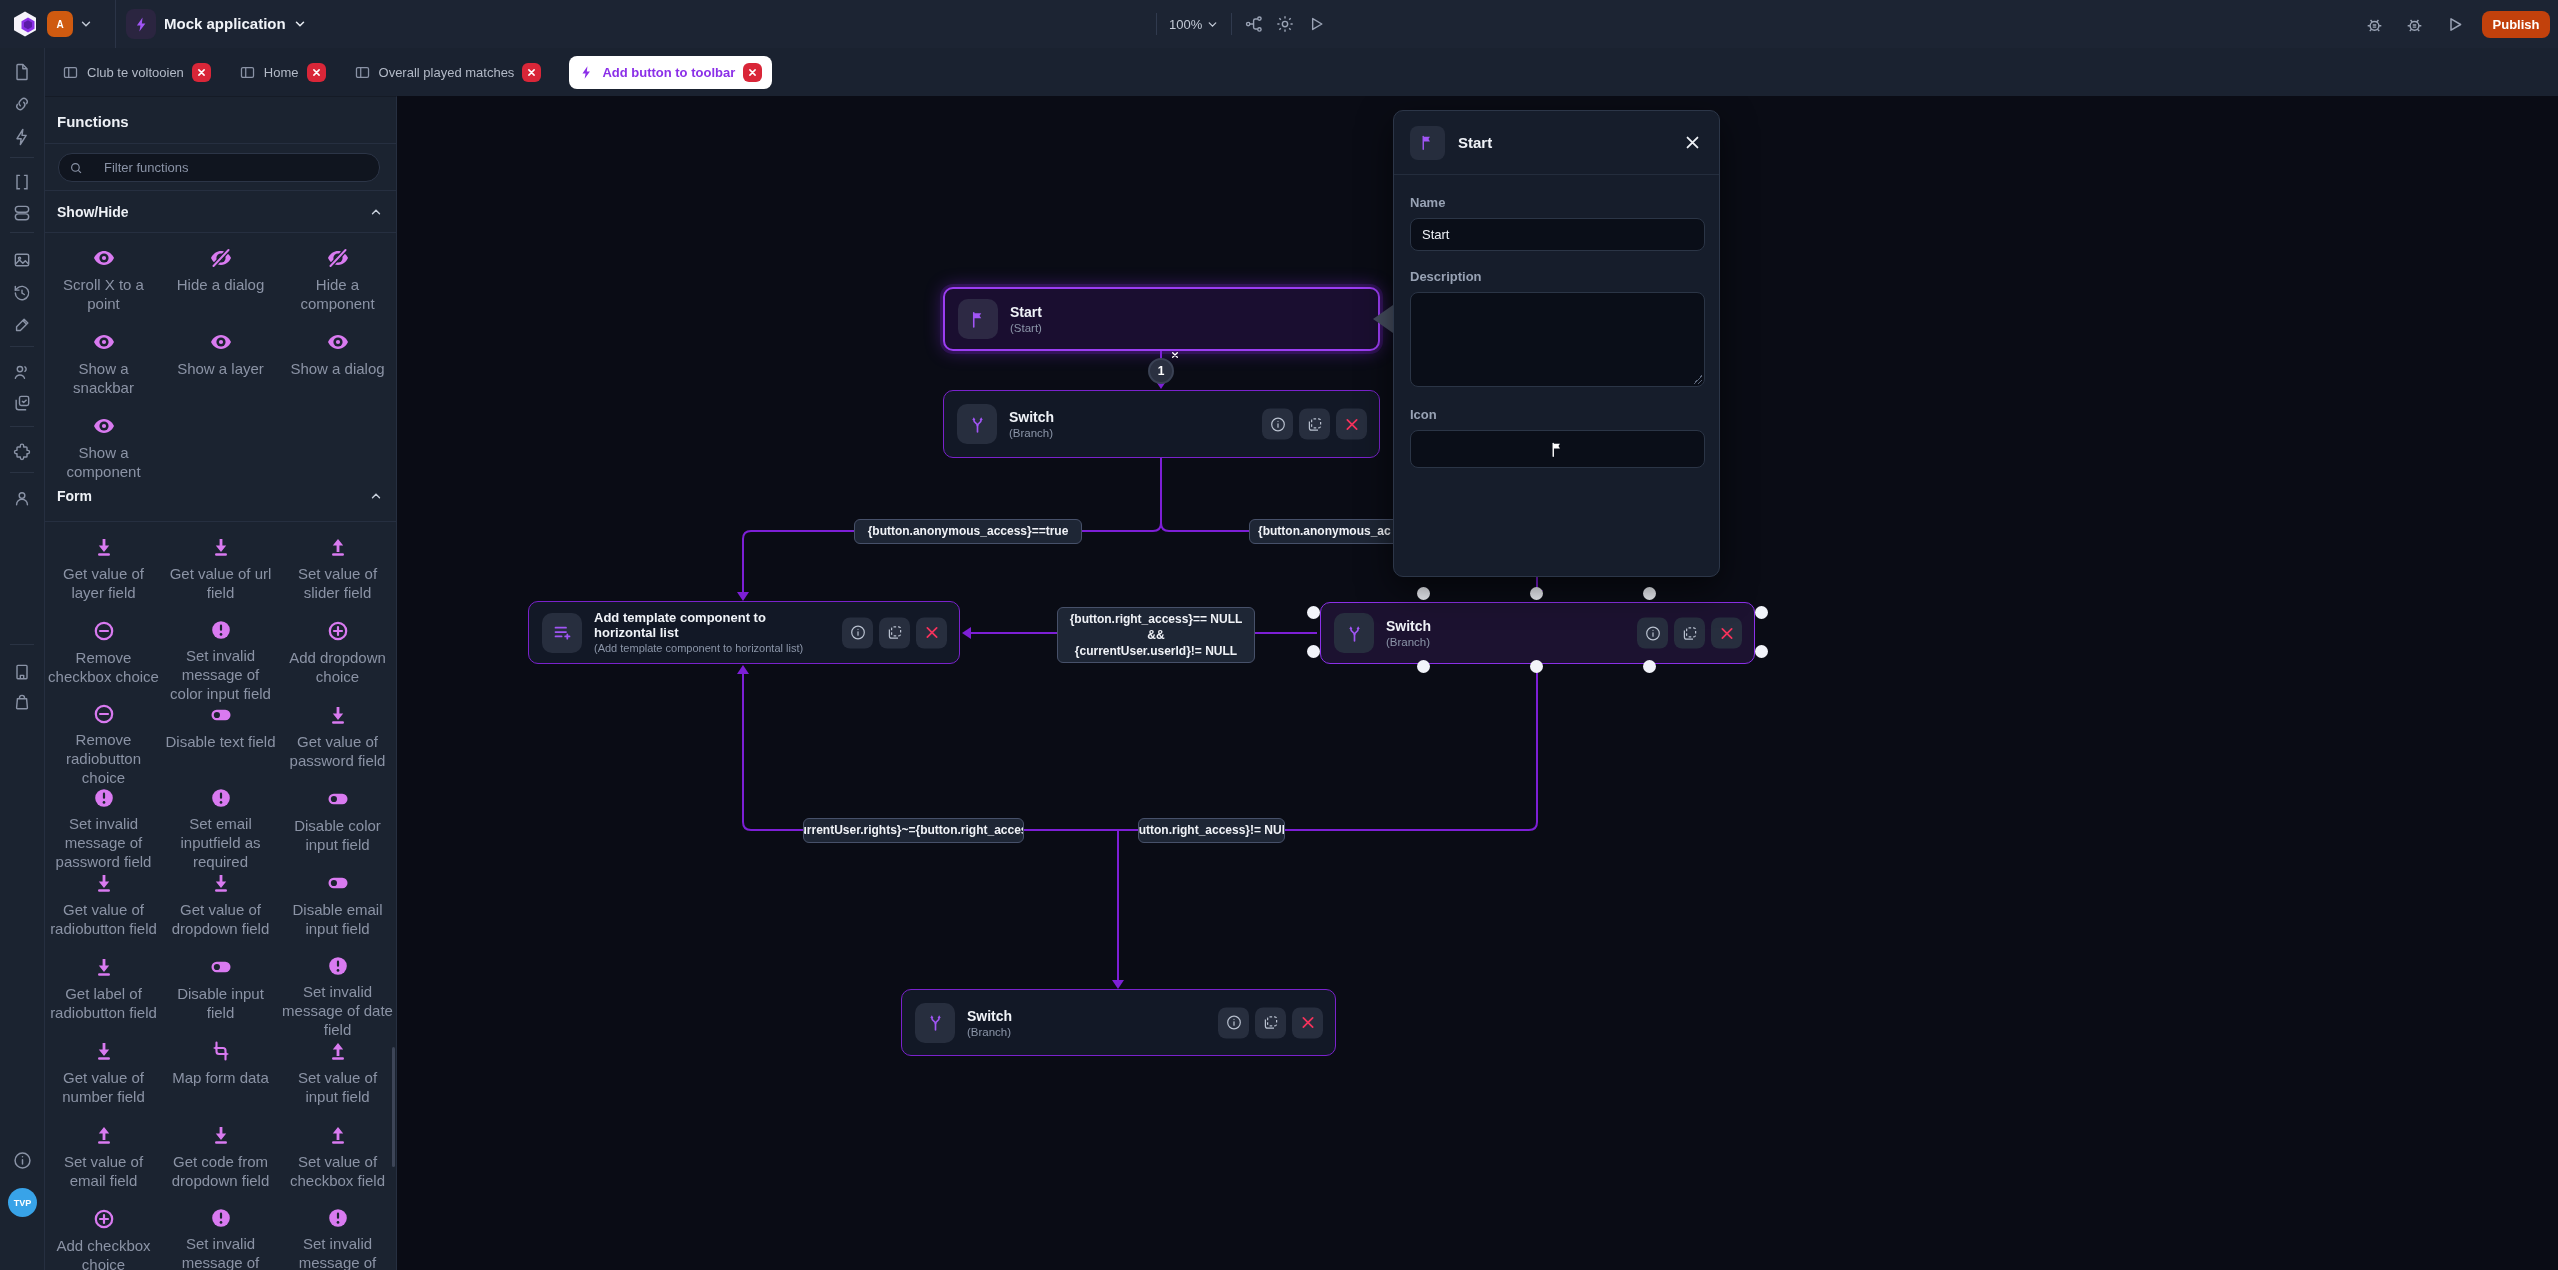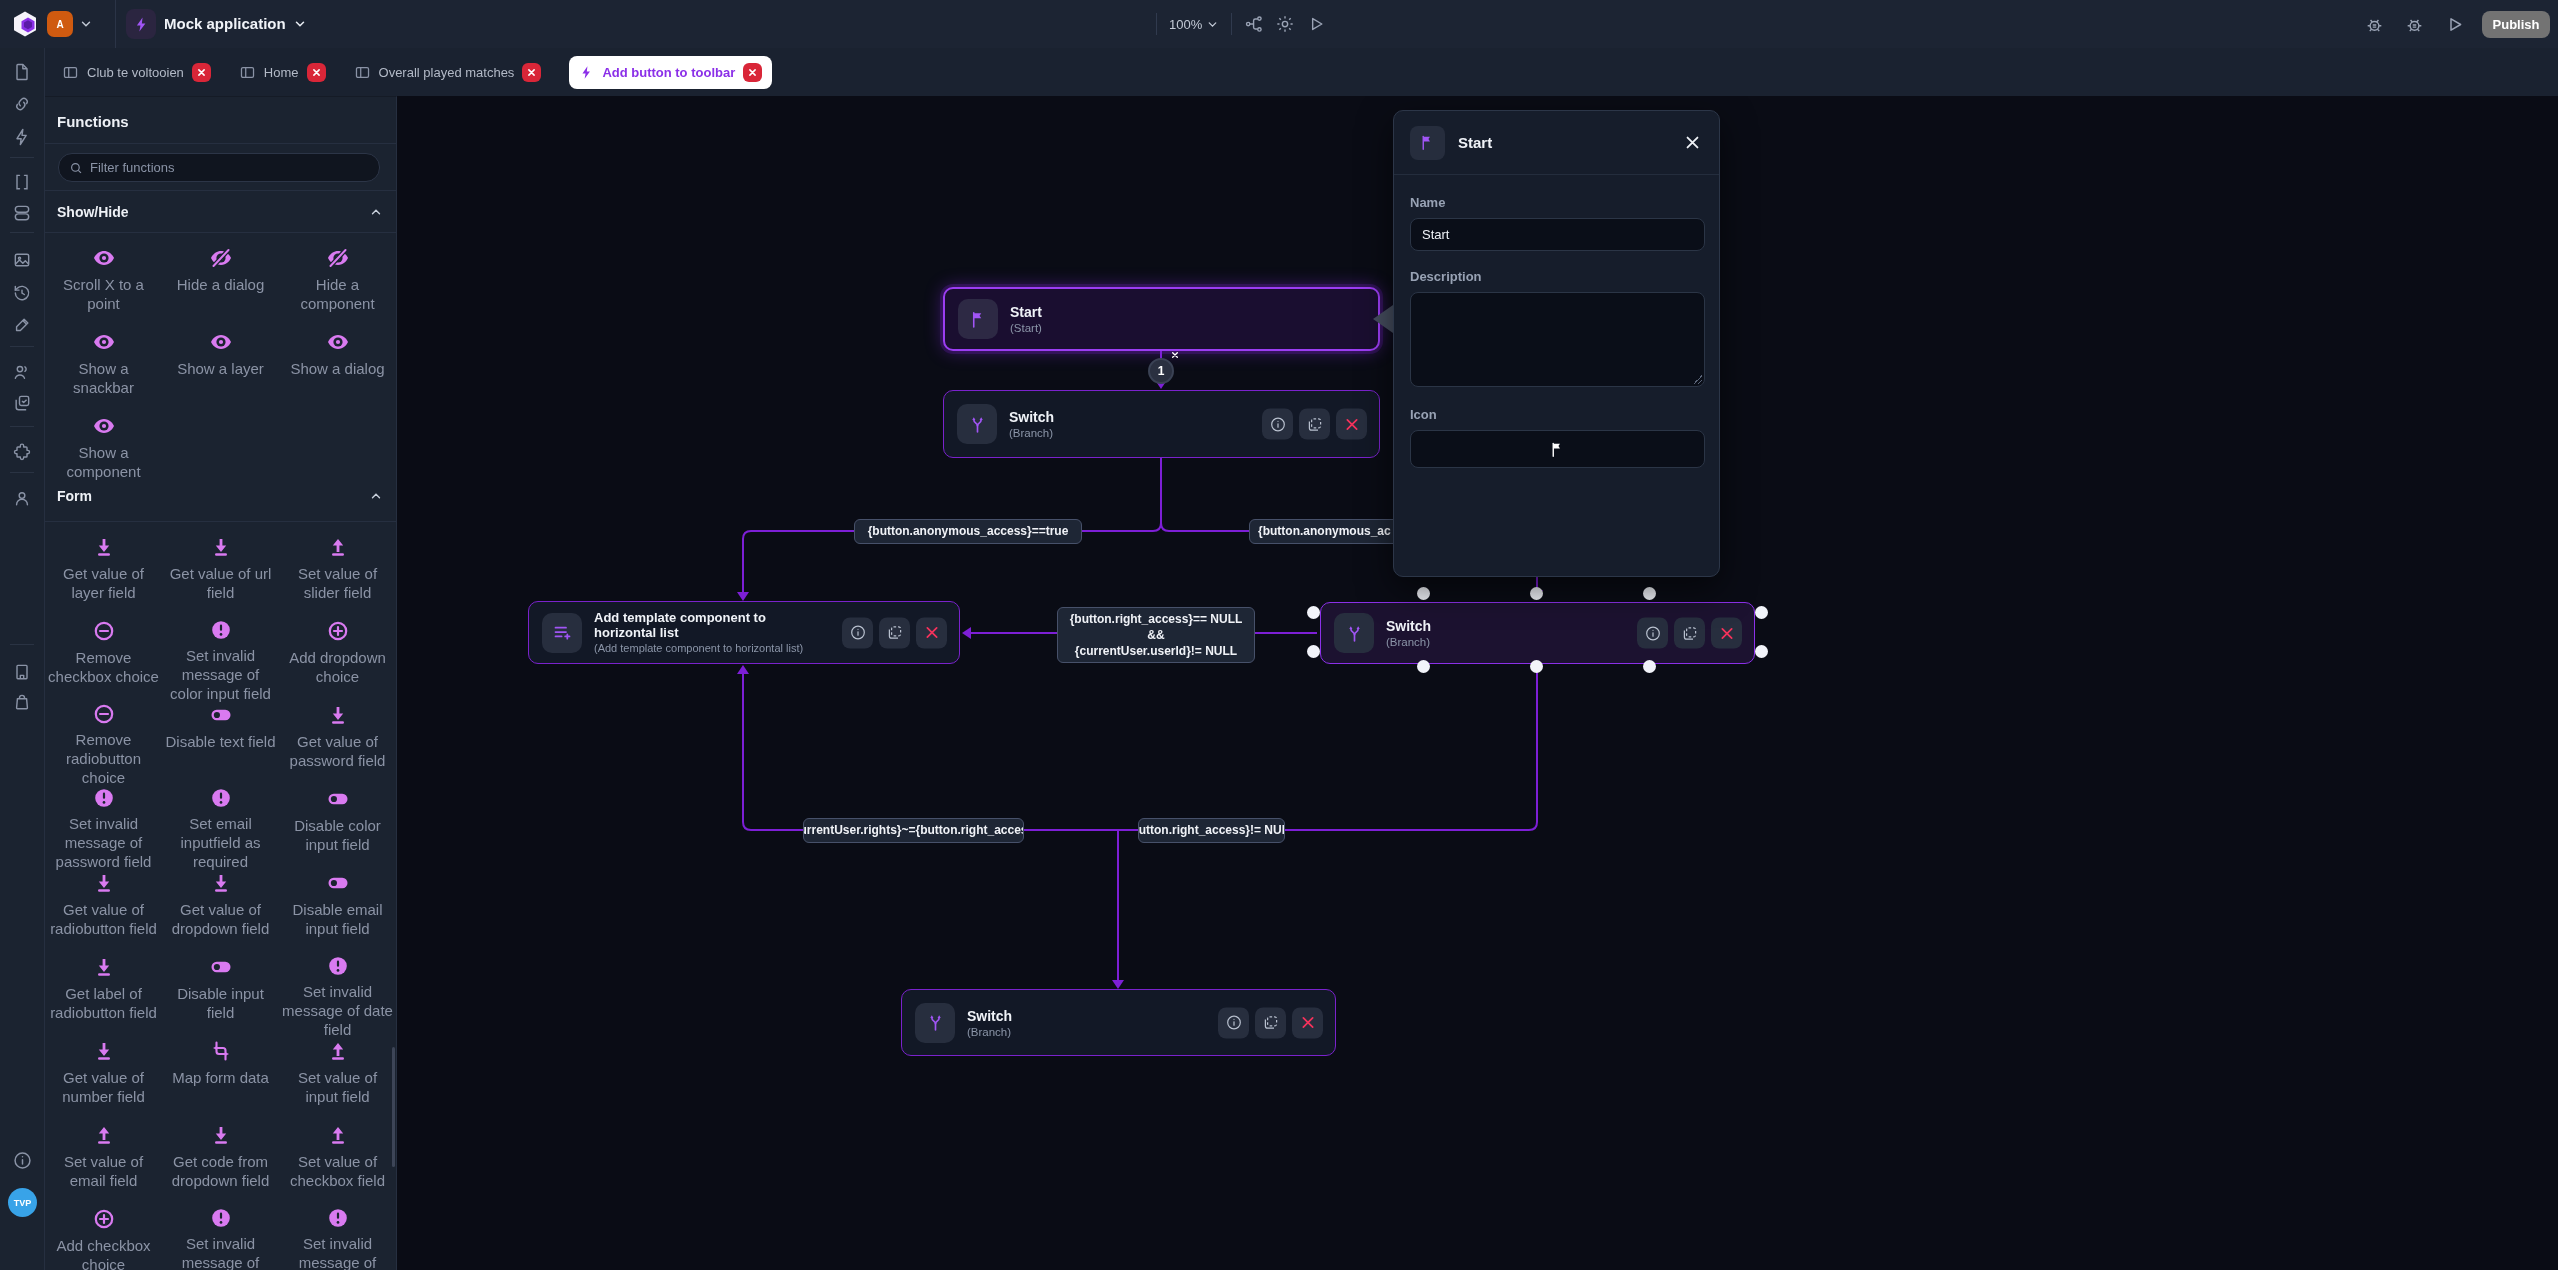--- a/index.html
+++ b/index.html
@@ -19,21 +19,21 @@
   .tb-div1 { position:absolute; left:115px; top:0; width:1px; height:48px; background:#2b3447; }
   .app-chip { position:absolute; left:126px; top:9px; width:30px; height:30px; border-radius:8px; background:#2b2540;
     display:flex; align-items:center; justify-content:center; }
   .app-name { position:absolute; left:164px; top:15px; color:#f0f3f8; font-size:15px; font-weight:bold; }
   .tb-chev2 { position:absolute; left:293px; top:17px; }
   .zoom-group { position:absolute; left:1156px; top:0; height:48px; display:flex; align-items:center; }
   .zoom-vdiv { width:1px; height:22px; background:#303a4e; }
   .zoom-label { color:#c3cad6; font-size:13px; margin:0 4px 0 12px; }
   .tb-right { position:absolute; right:8px; top:0; height:48px; display:flex; align-items:center; gap:15px; }
   .icon-btn { background:none; border:none; cursor:pointer; display:flex; align-items:center; justify-content:center; padding:2px; }
-  .publish-btn { width:68px; height:27px; border:none; border-radius:8px; background:#737373; color:#fff;
+  .publish-btn { width:68px; height:27px; border:none; border-radius:8px; background:#c2410c; color:#fff;
     font-size:13px; font-weight:bold; cursor:pointer; font-family:"Liberation Sans",sans-serif; }
 
   
   .tabbar { position:absolute; left:45px; top:48px; width:2513px; height:48px; background:#1a2230; z-index:15;
     display:flex; align-items:center; gap:28px; padding-left:17px; }
   .tab { display:flex; align-items:center; gap:8px; cursor:pointer; }
   .tab .tab-label { color:#b3bac7; font-size:13px; }
   .tab.active { background:#ffffff; height:33px; border-radius:8px; padding:0 10px; }
   .tab.active .tab-label { color:#8b2fe8; font-weight:bold; }
   .tab-close { width:19px; height:19px; border-radius:6px; background:#d92638; display:flex; align-items:center; justify-content:center; cursor:pointer; }
@@ -46,21 +46,21 @@
   .rail-info { position:absolute; left:12px; top:1102px; cursor:pointer; }
   .rail-avatar { position:absolute; left:8px; top:1140px; width:29px; height:29px; border-radius:50%; background:#38a3e8;
     color:#fff; font-size:9px; font-weight:bold; display:flex; align-items:center; justify-content:center; cursor:pointer; }
 
   
   .panel { position:absolute; left:45px; top:96px; width:352px; height:1174px; background:#1b2330;
     border-right:1px solid #262f40; border-top:1px solid #151b26; z-index:14; }
   .panel-title { position:absolute; left:12px; top:16px; color:#eef1f6; font-size:15px; font-weight:bold; }
   .panel-hr { position:absolute; left:0; width:352px; height:1px; background:#262f40; }
   .search-box { position:absolute; left:13px; top:56px; width:322px; height:29px; border-radius:14px;
-    background:#10151f; border:1px solid #2c3547; display:flex; align-items:center; padding:0 10px; gap:7px; }
+    background:#10151f; border:1px solid #2c3547; display:flex; align-items:center; padding:0 10px; gap:21px; }
   .search-box input { background:transparent; border:none; outline:none; color:#cfd6e2; font-size:13px; width:260px;
     font-family:"Liberation Sans",sans-serif; }
   .search-box input::placeholder { color:#8a93a6; }
   .sec-head { position:absolute; left:0; width:352px; height:28px; display:flex; align-items:center;
     justify-content:space-between; padding:0 14px 0 12px; cursor:pointer; }
   .sec-head span { color:#eef1f6; font-size:14px; font-weight:bold; }
   .fn-grid { position:absolute; left:0; width:352px; display:grid; grid-template-columns:117px 117px 117px; grid-auto-rows:84px; }
   .fn-item { display:flex; flex-direction:column; align-items:center; padding-top:10px; cursor:pointer; }
   .fn-ico { height:26px; display:flex; align-items:center; }
   .fn-label { margin-top:5px; color:#8b93a5; font-size:15px; line-height:1.25; text-align:center; width:112px; }

